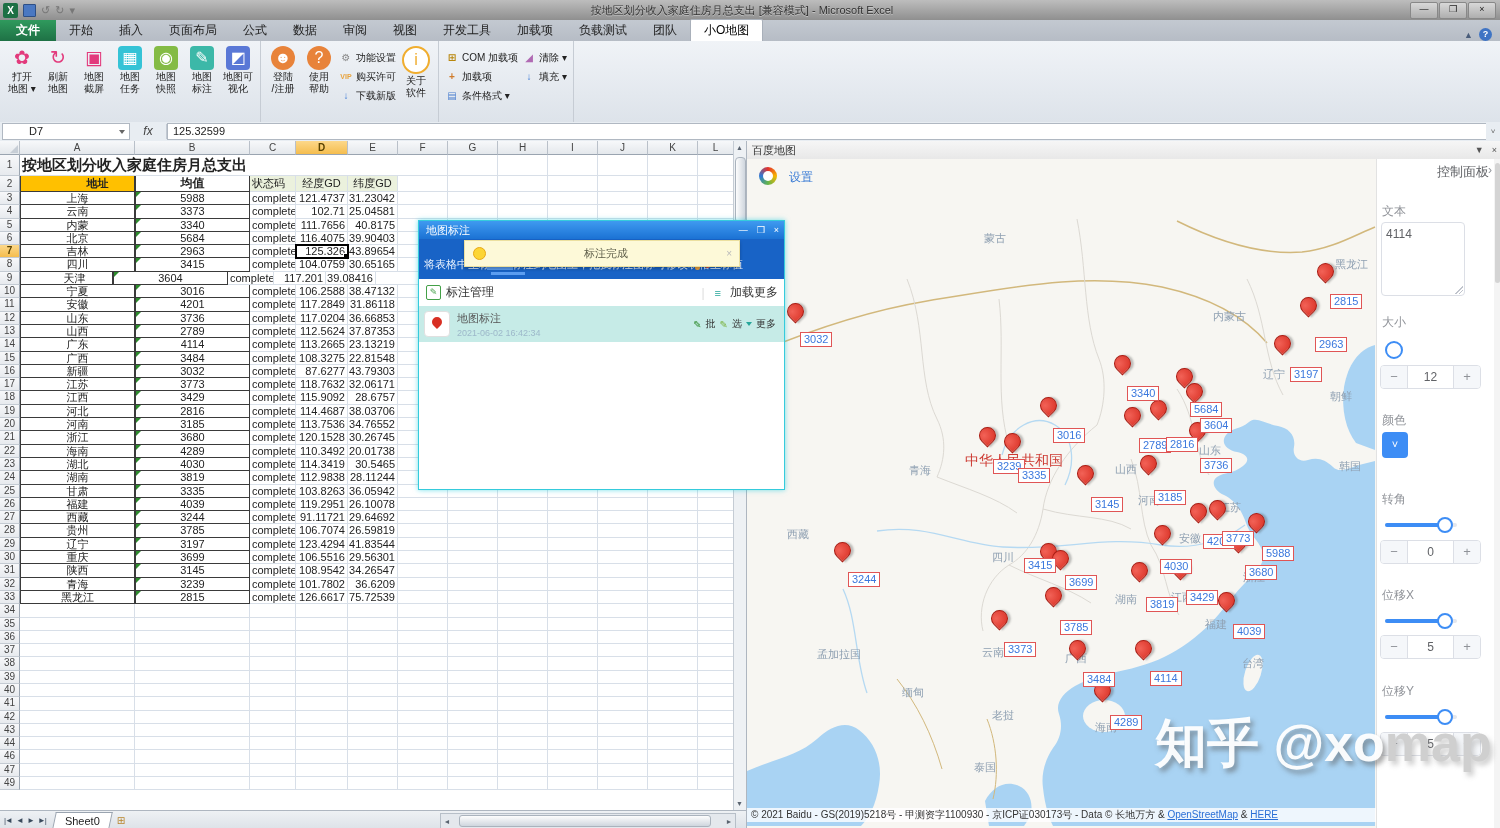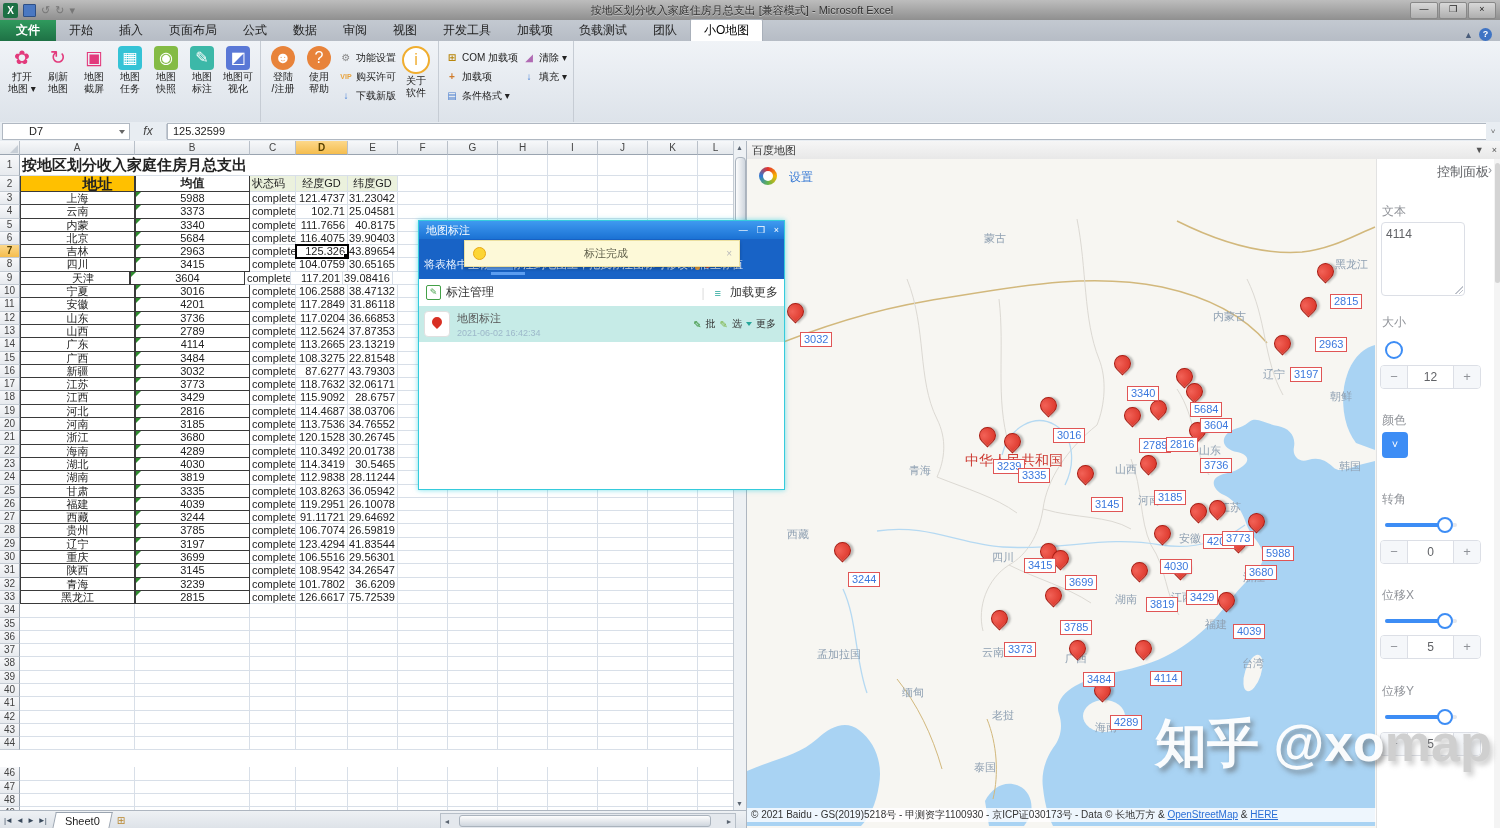--- a/index.html
+++ b/index.html
@@ -71,21 +71,21 @@
     border-right:1px solid #9aa4b0;border-bottom:1px solid #c4cbd3;font-size:10px;color:#444;
     text-align:center;overflow:hidden;}
   .c{box-sizing:border-box;border-right:1px solid #d8dfe8;border-bottom:1px solid #d8dfe8;
     font-size:11px;overflow:hidden;white-space:nowrap;position:relative;background:#fff;}
   .c.ctr{text-align:center;} .c.rt{text-align:right;padding-right:2px;} .c.lf{padding-left:2px;}
   .c.tbl{border:1px solid #3a3a3a;border-top:none;}
   .c.corner:before{content:"";position:absolute;left:0;top:0;
     border-right:5px solid transparent;border-top:5px solid #2e8b2e;}
   .titlecell{box-sizing:border-box;font-weight:bold;font-size:15px;padding-left:2px;
     border-bottom:1px solid #d8dfe8;background:#fff;white-space:nowrap;overflow:visible;z-index:3;}
-  .hdr-addr{background:#ffc000 !important;font-weight:bold;font-size:15px;padding-left:40px;}
+  .hdr-addr{background:#ffc000 !important;font-weight:bold;font-size:11px;padding-left:40px;}
   .hdr-avg{font-weight:bold;font-size:12px;}
   .hdr-grn{background:#ebf1dd !important;}
   .c.sel{outline:2px solid #000;outline-offset:-1px;z-index:4;}
   .fh{position:absolute;right:-2px;bottom:-2px;width:4px;height:4px;background:#000;border:1px solid #fff;}
   .vscroll{position:absolute;right:0;top:0;width:12px;height:669px;background:#eef1f4;
     border-left:1px solid #c5ccd4;}
   .vthumb{position:absolute;left:1px;top:16px;width:9px;height:64px;background:linear-gradient(90deg,#fdfdfd,#cfd6de);
     border:1px solid #aab3bd;border-radius:4px;}
   .varr{position:absolute;left:0;width:11px;height:13px;font-size:7px;color:#5a6470;text-align:center;line-height:13px;}
 
@@ -479,21 +479,21 @@
         <div class="c " style="width: 50px; line-height: 12.3px;"></div>
         <div class="c " style="width: 50px; line-height: 12.3px;"></div>
         <div class="c " style="width: 50px; line-height: 12.3px;"></div>
         <div class="c " style="width: 50px; line-height: 12.3px;"></div>
         <div class="c " style="width: 50px; line-height: 12.3px;"></div>
         <div class="c " style="width: 50px; line-height: 12.3px;"></div>
         <div class="c " style="width: 36px; line-height: 12.3px;"></div>
       </div>
       <div class="xrow" style="height: 13.3px;">
         <div class="rh" style="line-height: 12.3px;">9</div>
-        <div class="c ctr tbl" style="width: 110px; line-height: 12.3px; padding-left: 16px;">天津</div>
+        <div class="c ctr tbl" style="width: 93px; line-height: 12.3px; padding-left: 16px;">天津</div>
         <div class="c ctr tbl corner" style="width: 115px; line-height: 12.3px;">3604</div>
         <div class="c lf" style="width: 46px; line-height: 12.3px;">complete</div>
         <div class="c rt" style="width: 52px; line-height: 12.3px;">117.201</div>
         <div class="c rt" style="width: 50px; line-height: 12.3px;">39.08416</div>
         <div class="c " style="width: 50px; line-height: 12.3px;"></div>
         <div class="c " style="width: 50px; line-height: 12.3px;"></div>
         <div class="c " style="width: 50px; line-height: 12.3px;"></div>
         <div class="c " style="width: 50px; line-height: 12.3px;"></div>
         <div class="c " style="width: 50px; line-height: 12.3px;"></div>
         <div class="c " style="width: 50px; line-height: 12.3px;"></div>
@@ -1017,52 +1017,37 @@
         <div class="c " style="width: 52px; line-height: 12.3px;"></div>
         <div class="c " style="width: 50px; line-height: 12.3px;"></div>
         <div class="c " style="width: 50px; line-height: 12.3px;"></div>
         <div class="c " style="width: 50px; line-height: 12.3px;"></div>
         <div class="c " style="width: 50px; line-height: 12.3px;"></div>
         <div class="c " style="width: 50px; line-height: 12.3px;"></div>
         <div class="c " style="width: 50px; line-height: 12.3px;"></div>
         <div class="c " style="width: 50px; line-height: 12.3px;"></div>
         <div class="c " style="width: 36px; line-height: 12.3px;"></div>
       </div>
-      <div class="xrow" style="height: 13.3px; margin-top: 17px;">
+      <div class="xrow" style="height: 13.3px;">
         <div class="rh" style="line-height: 12.3px;">46</div>
         <div class="c " style="width: 115px; line-height: 12.3px;"></div>
         <div class="c " style="width: 115px; line-height: 12.3px;"></div>
         <div class="c " style="width: 46px; line-height: 12.3px;"></div>
         <div class="c " style="width: 52px; line-height: 12.3px;"></div>
         <div class="c " style="width: 50px; line-height: 12.3px;"></div>
         <div class="c " style="width: 50px; line-height: 12.3px;"></div>
         <div class="c " style="width: 50px; line-height: 12.3px;"></div>
         <div class="c " style="width: 50px; line-height: 12.3px;"></div>
         <div class="c " style="width: 50px; line-height: 12.3px;"></div>
         <div class="c " style="width: 50px; line-height: 12.3px;"></div>
         <div class="c " style="width: 50px; line-height: 12.3px;"></div>
         <div class="c " style="width: 36px; line-height: 12.3px;"></div>
       </div>
       <div class="xrow" style="height: 13.3px;">
         <div class="rh" style="line-height: 12.3px;">47</div>
-        <div class="c " style="width: 115px; line-height: 12.3px;"></div>
-        <div class="c " style="width: 115px; line-height: 12.3px;"></div>
-        <div class="c " style="width: 46px; line-height: 12.3px;"></div>
-        <div class="c " style="width: 52px; line-height: 12.3px;"></div>
-        <div class="c " style="width: 50px; line-height: 12.3px;"></div>
-        <div class="c " style="width: 50px; line-height: 12.3px;"></div>
-        <div class="c " style="width: 50px; line-height: 12.3px;"></div>
-        <div class="c " style="width: 50px; line-height: 12.3px;"></div>
-        <div class="c " style="width: 50px; line-height: 12.3px;"></div>
-        <div class="c " style="width: 50px; line-height: 12.3px;"></div>
-        <div class="c " style="width: 50px; line-height: 12.3px;"></div>
-        <div class="c " style="width: 36px; line-height: 12.3px;"></div>
-      </div>
-      <div class="xrow" style="height: 13.3px;">
-        <div class="rh" style="line-height: 12.3px;">48</div>
         <div class="c " style="width: 115px; line-height: 12.3px;"></div>
         <div class="c " style="width: 115px; line-height: 12.3px;"></div>
         <div class="c " style="width: 46px; line-height: 12.3px;"></div>
         <div class="c " style="width: 52px; line-height: 12.3px;"></div>
         <div class="c " style="width: 50px; line-height: 12.3px;"></div>
         <div class="c " style="width: 50px; line-height: 12.3px;"></div>
         <div class="c " style="width: 50px; line-height: 12.3px;"></div>
         <div class="c " style="width: 50px; line-height: 12.3px;"></div>
         <div class="c " style="width: 50px; line-height: 12.3px;"></div>
         <div class="c " style="width: 50px; line-height: 12.3px;"></div>

